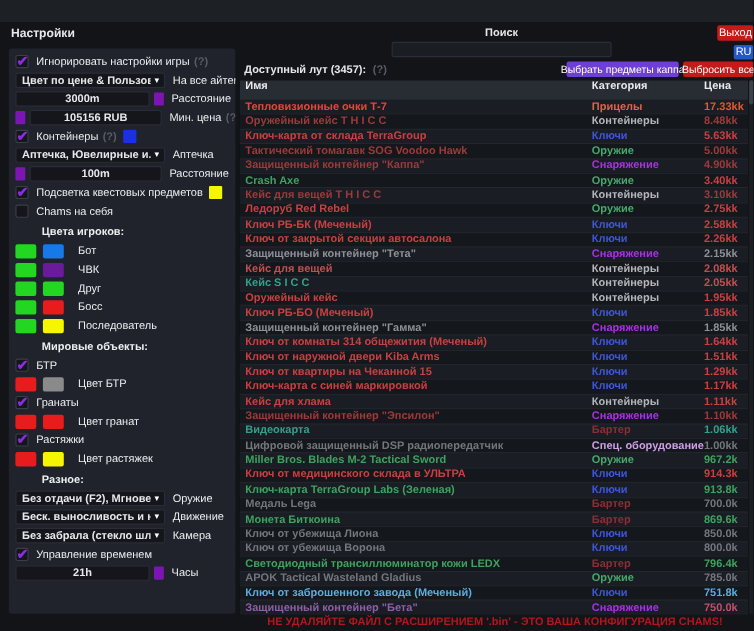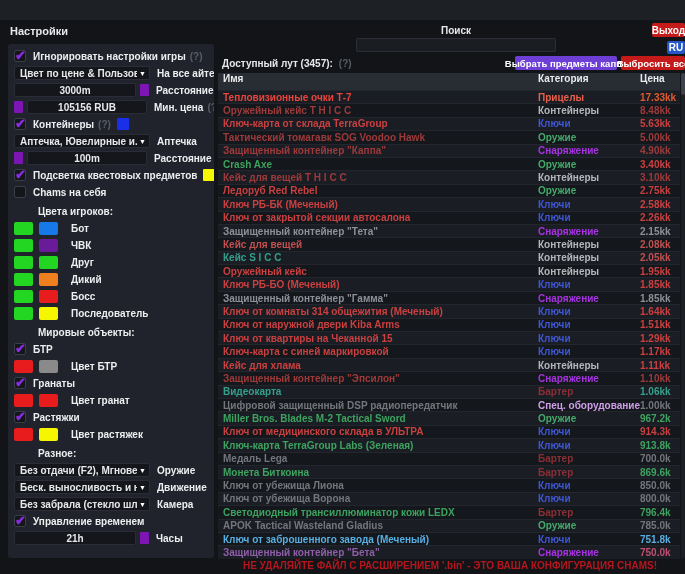--- a/index.html
+++ b/index.html
@@ -12,21 +12,21 @@
   .topbar { position:absolute; left:0; top:0; width:685px; height:20px; background:#1d2024; }
 
   
   .settings-title { position:absolute; left:10px; top:25px; font-weight:700; font-size:11px; }
   .panel {
     position:absolute; left:8px; top:44px; width:206px; height:514px;
     background:#20232b; border-radius:3px; padding:5px 6px; overflow:hidden;
     display:flex; flex-direction:column; gap:3px;
   }
   .row { display:flex; align-items:center; height:14px; flex:0 0 14px; }
-  .lbl { font-weight:700; color:#eceef0; margin-left:7px; white-space:nowrap; }
+  .lbl { font-weight:400; color:#eceef0; margin-left:7px; white-space:nowrap; }
   .hint { color:#585d66; font-weight:700; margin-left:4px; }
   .cb {
     width:12px; height:12px; background:#14161b; border:1px solid #3a3e47;
     border-radius:2px; position:relative; flex:0 0 12px;
   }
   .cb.on::after {
     content:"✔"; position:absolute; left:0px; top:-3px;
     color:#8b2be2; font-size:13px; font-weight:700;
   }
   .sel {
@@ -48,21 +48,21 @@
   .sw2 { width:19px; height:13px; border-radius:2px; margin-right:6px; flex:0 0 19px; }
   .section { font-weight:700; color:#eceef0; margin-top:2px;margin-left:24px; }
 
   
   .search-label { position:absolute; left:356px; top:25px; width:200px; text-align:center; font-weight:700; }
   .search-input {
     position:absolute; left:356px; top:38px; width:200px; height:14px;
     background:#1a1d22; border:1px solid #2b2e36; border-radius:2px;
   }
   .btn { position:absolute; display:flex; align-items:center; justify-content:center;
-    font-weight:700; color:#fff; border-radius:2px; white-space:nowrap; }
+    font-weight:400; color:#fff; border-radius:2px; white-space:nowrap; }
   .btn-exit { left:652px; top:23px; width:33px; height:14px; background:#c41a1a; }
   .btn-ru { left:667px; top:41px; width:18px; height:13px; background:#2458c8; }
   .btn-kappa { left:515px; top:56px; width:102px; height:14px; background:#6d3fd4; font-size:9.5px; }
   .btn-discard { left:621px; top:56px; width:64px; height:14px; background:#c41a1a; font-size:9.5px; }
   .loot-title { position:absolute; left:222px; top:58px; font-weight:700; }
   .loot-title .hint { margin-left:6px; }
 
   
   .table { position:absolute; left:218px; top:73px; width:462px; height:486px; overflow:hidden; background:#101216; }
   .thead {
@@ -164,25 +164,20 @@
     <span class="sw2" style="background: rgb(106, 27, 154);"></span>
     <span class="lbl">ЧВК</span>
   </div>
   <div class="row">
     <span class="sw2" style="background: rgb(34, 214, 34);"></span>
     <span class="sw2" style="background: rgb(34, 214, 34);"></span>
     <span class="lbl">Друг</span>
   </div>
   <div class="row">
     <span class="sw2" style="background: rgb(34, 214, 34);"></span>
-    <span class="sw2" style="background: rgb(239, 127, 31);"></span>
-    <span class="lbl">Дикий</span>
-  </div>
-  <div class="row">
-    <span class="sw2" style="background: rgb(34, 214, 34);"></span>
     <span class="sw2" style="background: rgb(232, 28, 28);"></span>
     <span class="lbl">Босс</span>
   </div>
   <div class="row">
     <span class="sw2" style="background: rgb(34, 214, 34);"></span>
     <span class="sw2" style="background: rgb(246, 246, 0);"></span>
     <span class="lbl">Последователь</span>
   </div>
 
   <div class="row section">Мировые объекты:</div>

